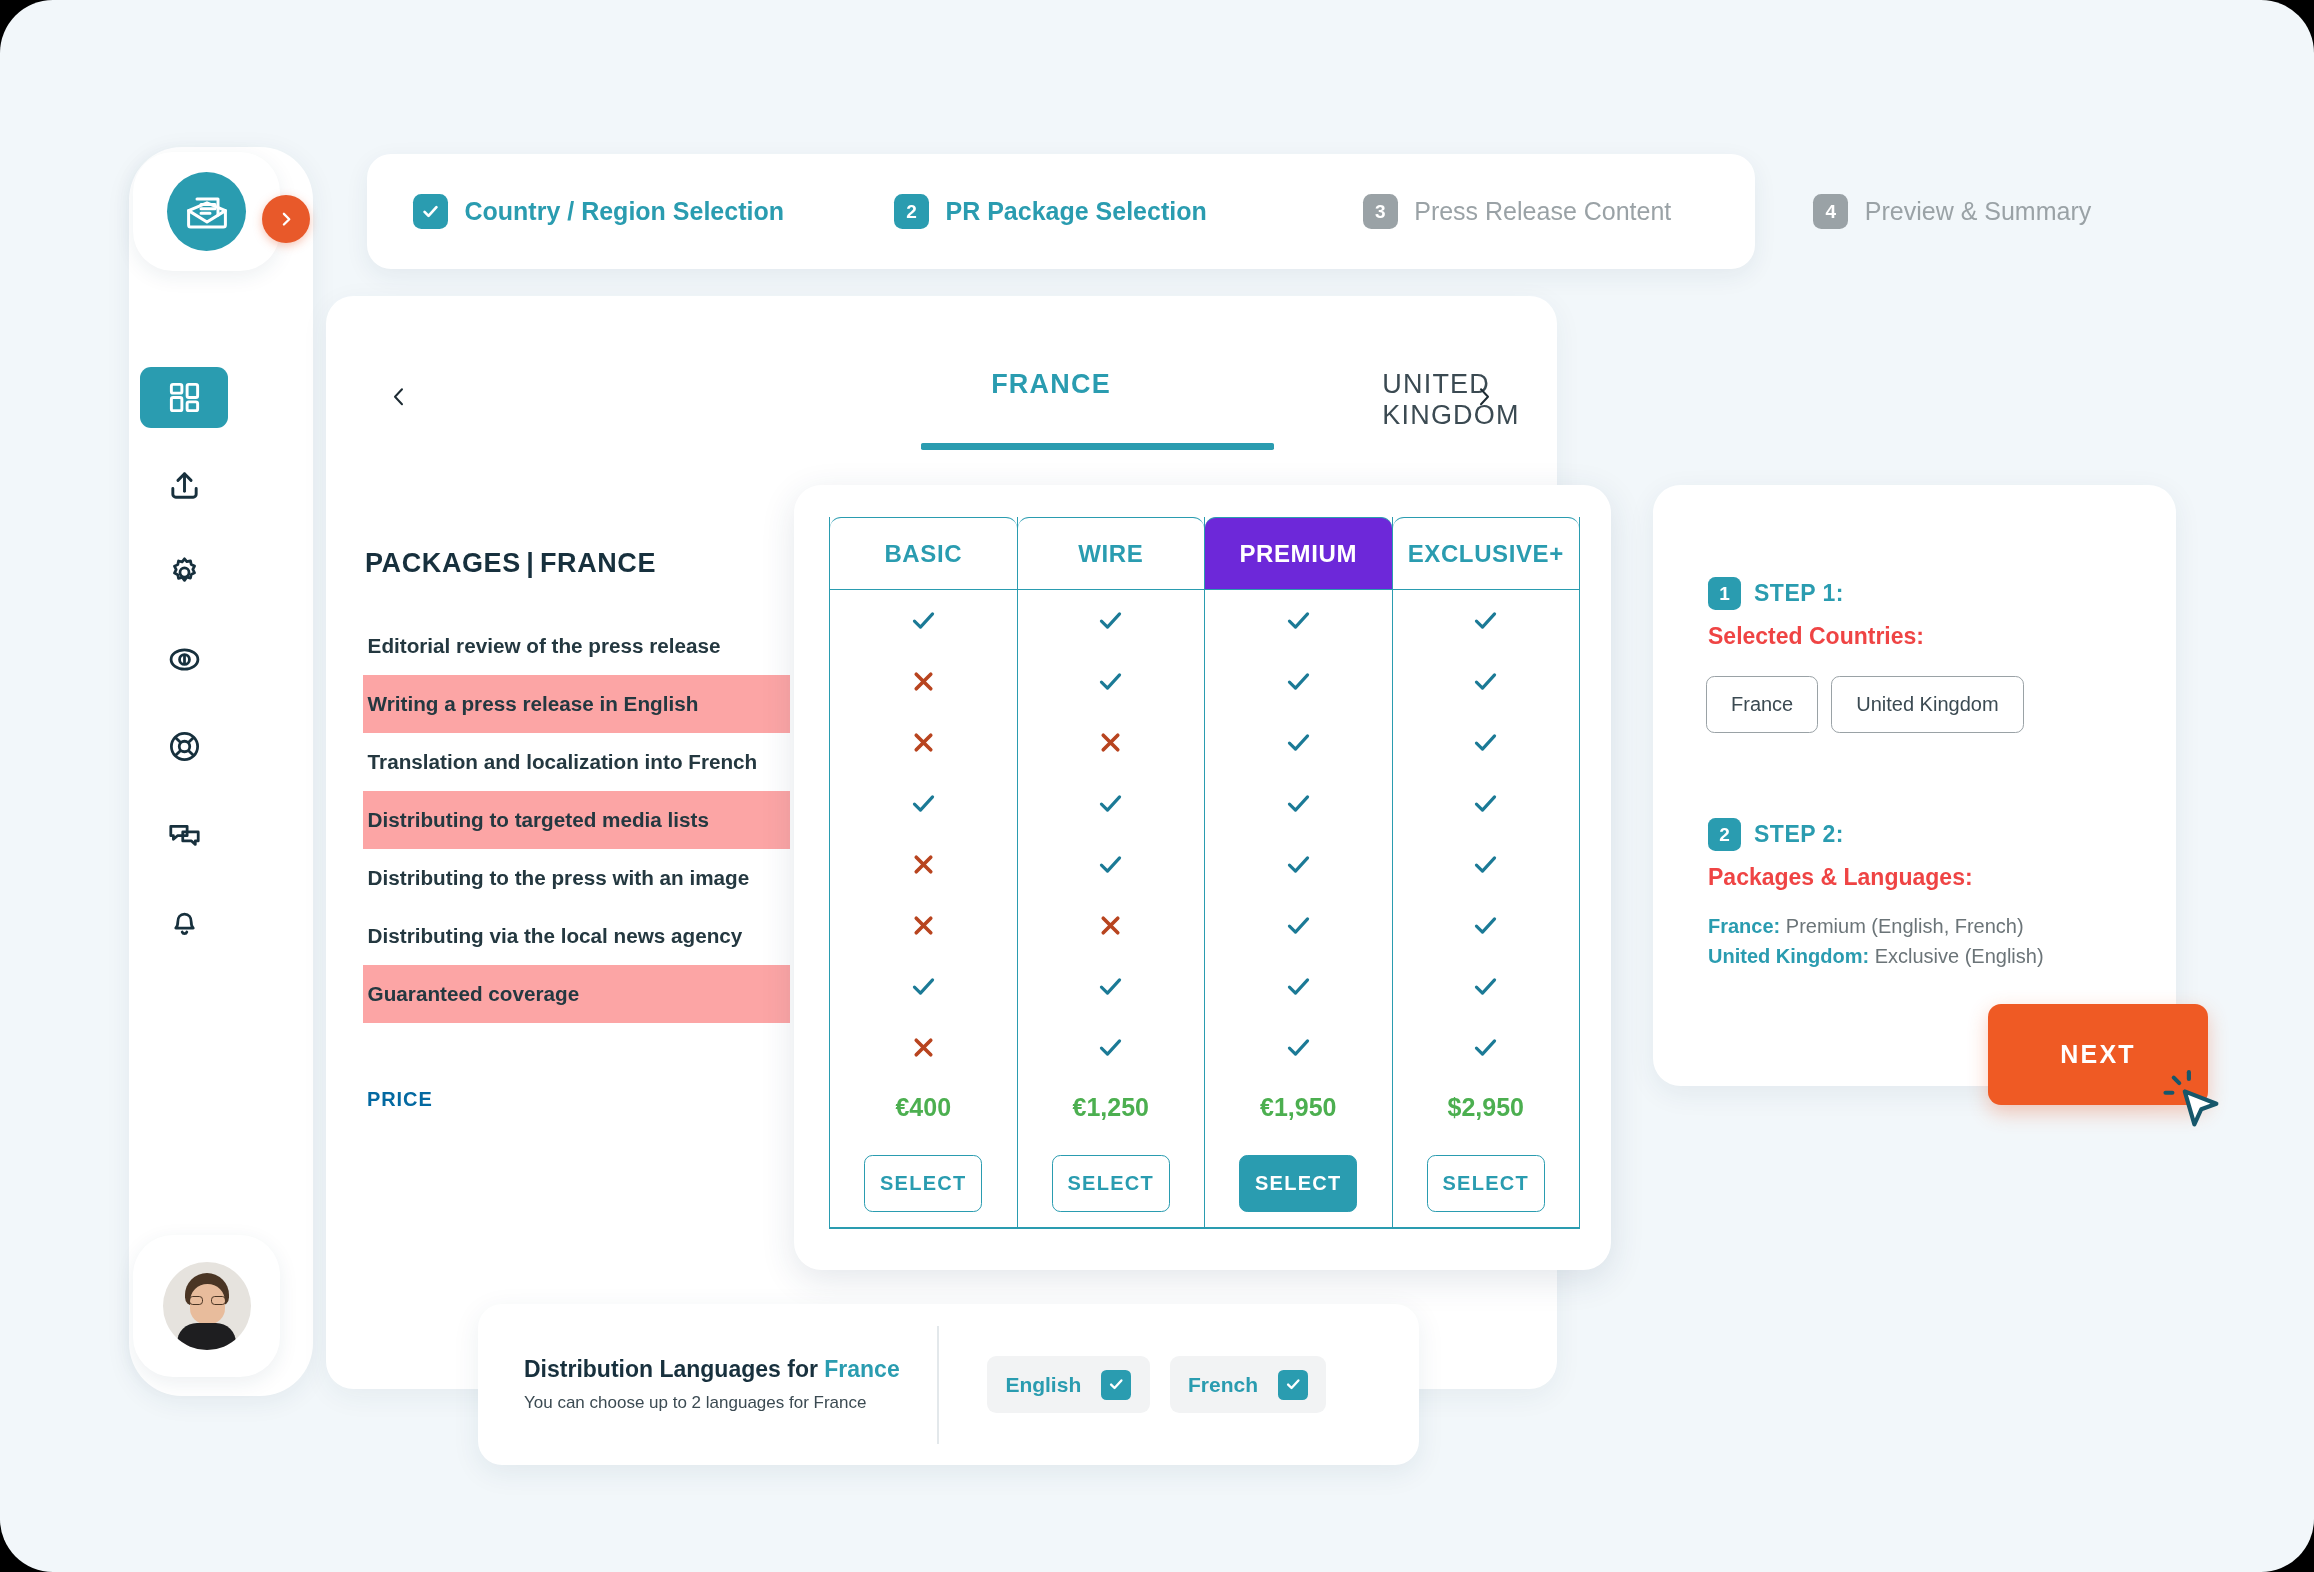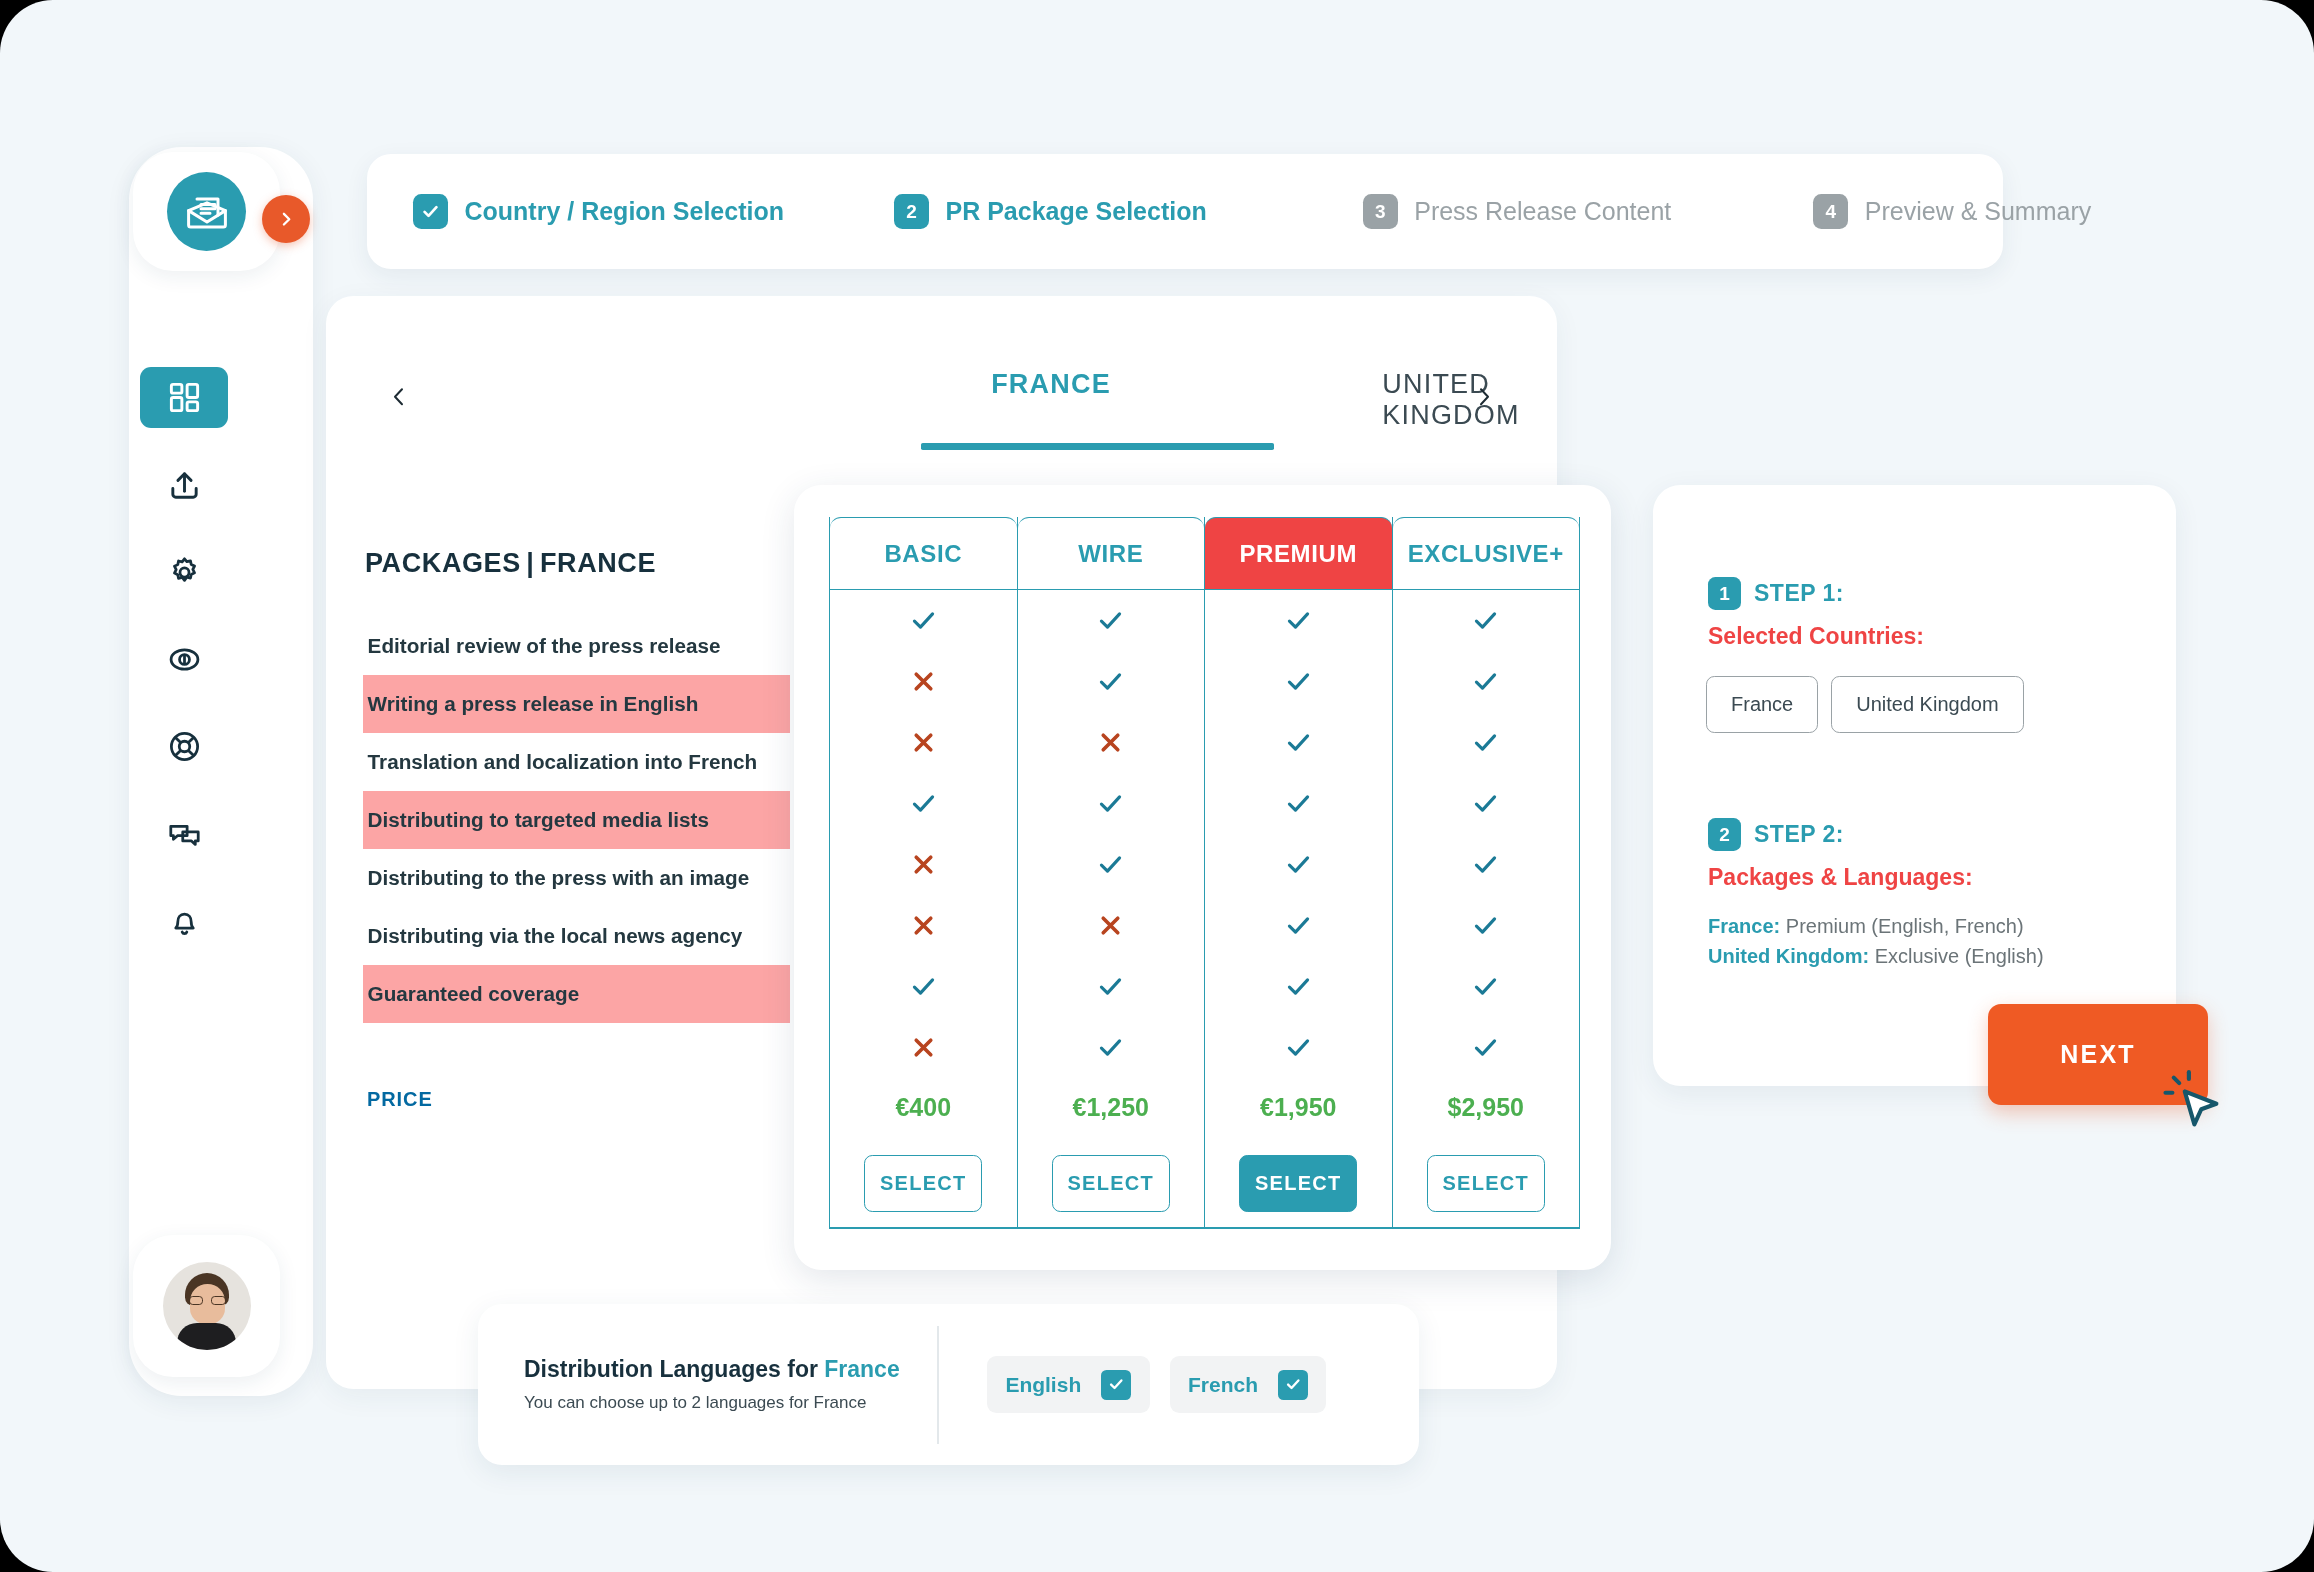--- a/index.html
+++ b/index.html
@@ -76,21 +76,21 @@
   #avatar .glass { position:absolute; left:26px; top:34px; width:37px; height:9.2px; }
   #avatar .glass i { position:absolute; top:0; width:14.7px; height:9.2px;
      border:1.5px solid #4A3524; border-radius:3.7px; }
   #avatar .glass i.l { left:0; } #avatar .glass i.r { right:0; }
   #avatar .body { position:absolute; left:14.7px; bottom:0; width:59px; height:27.5px;
      background:#1E1E20; border-radius:20px 20px 0 0; }
 
   
   #stepper {
     position: absolute; left: 367px; top: 154px;
-    width: 1636px; height: 115px;
+    width: 1388px; height: 115px;
     background: #fff; border-radius: 24px;
     box-shadow: 0 7.3px 24px rgba(30,60,90,.07);
     display: flex; align-items: center; padding-left: 46px;
   }
   .step { display: flex; align-items: center; }
   .step-badge {
     width: 35px; height: 35px; border-radius: 8.3px;
     display: flex; align-items: center; justify-content: center;
     color: #fff; font-size: 19px; font-weight: bold;
     margin-right: 16.5px; flex: none;
@@ -177,21 +177,21 @@
   .pcol:last-child { border-right: 1.8px solid #2A9CB0; }
   .pcol-head {
     height: 73px; flex: none;
     border-top: 1.8px solid #2A9CB0;
     border-bottom: 1.8px solid #2A9CB0;
     border-radius: 11px 11px 0 0;
     display: flex; align-items: center; justify-content: center;
     font-size: 24px; font-weight: bold; color: #2A9CB0;
     letter-spacing: 0.6px;
   }
-  .pcol.featured .pcol-head { background: #ef4444; color: #fff; }
+  .pcol.featured .pcol-head { background: #6d28d9; color: #fff; }
   .pcol-body { flex: 1; display: flex; flex-direction: column; }
   .pcell {
     height: 61px; display: flex; align-items: center; justify-content: center;
   }
   .pcell svg { width: 29px; height: 29px; }
   .check { stroke: #1B7A96; }
   .cross { stroke: #B8441F; }
   .pprice {
     height: 59px; display: flex; align-items: center; justify-content: center;
     font-size: 25px; font-weight: bold; color: #4CAF50;

